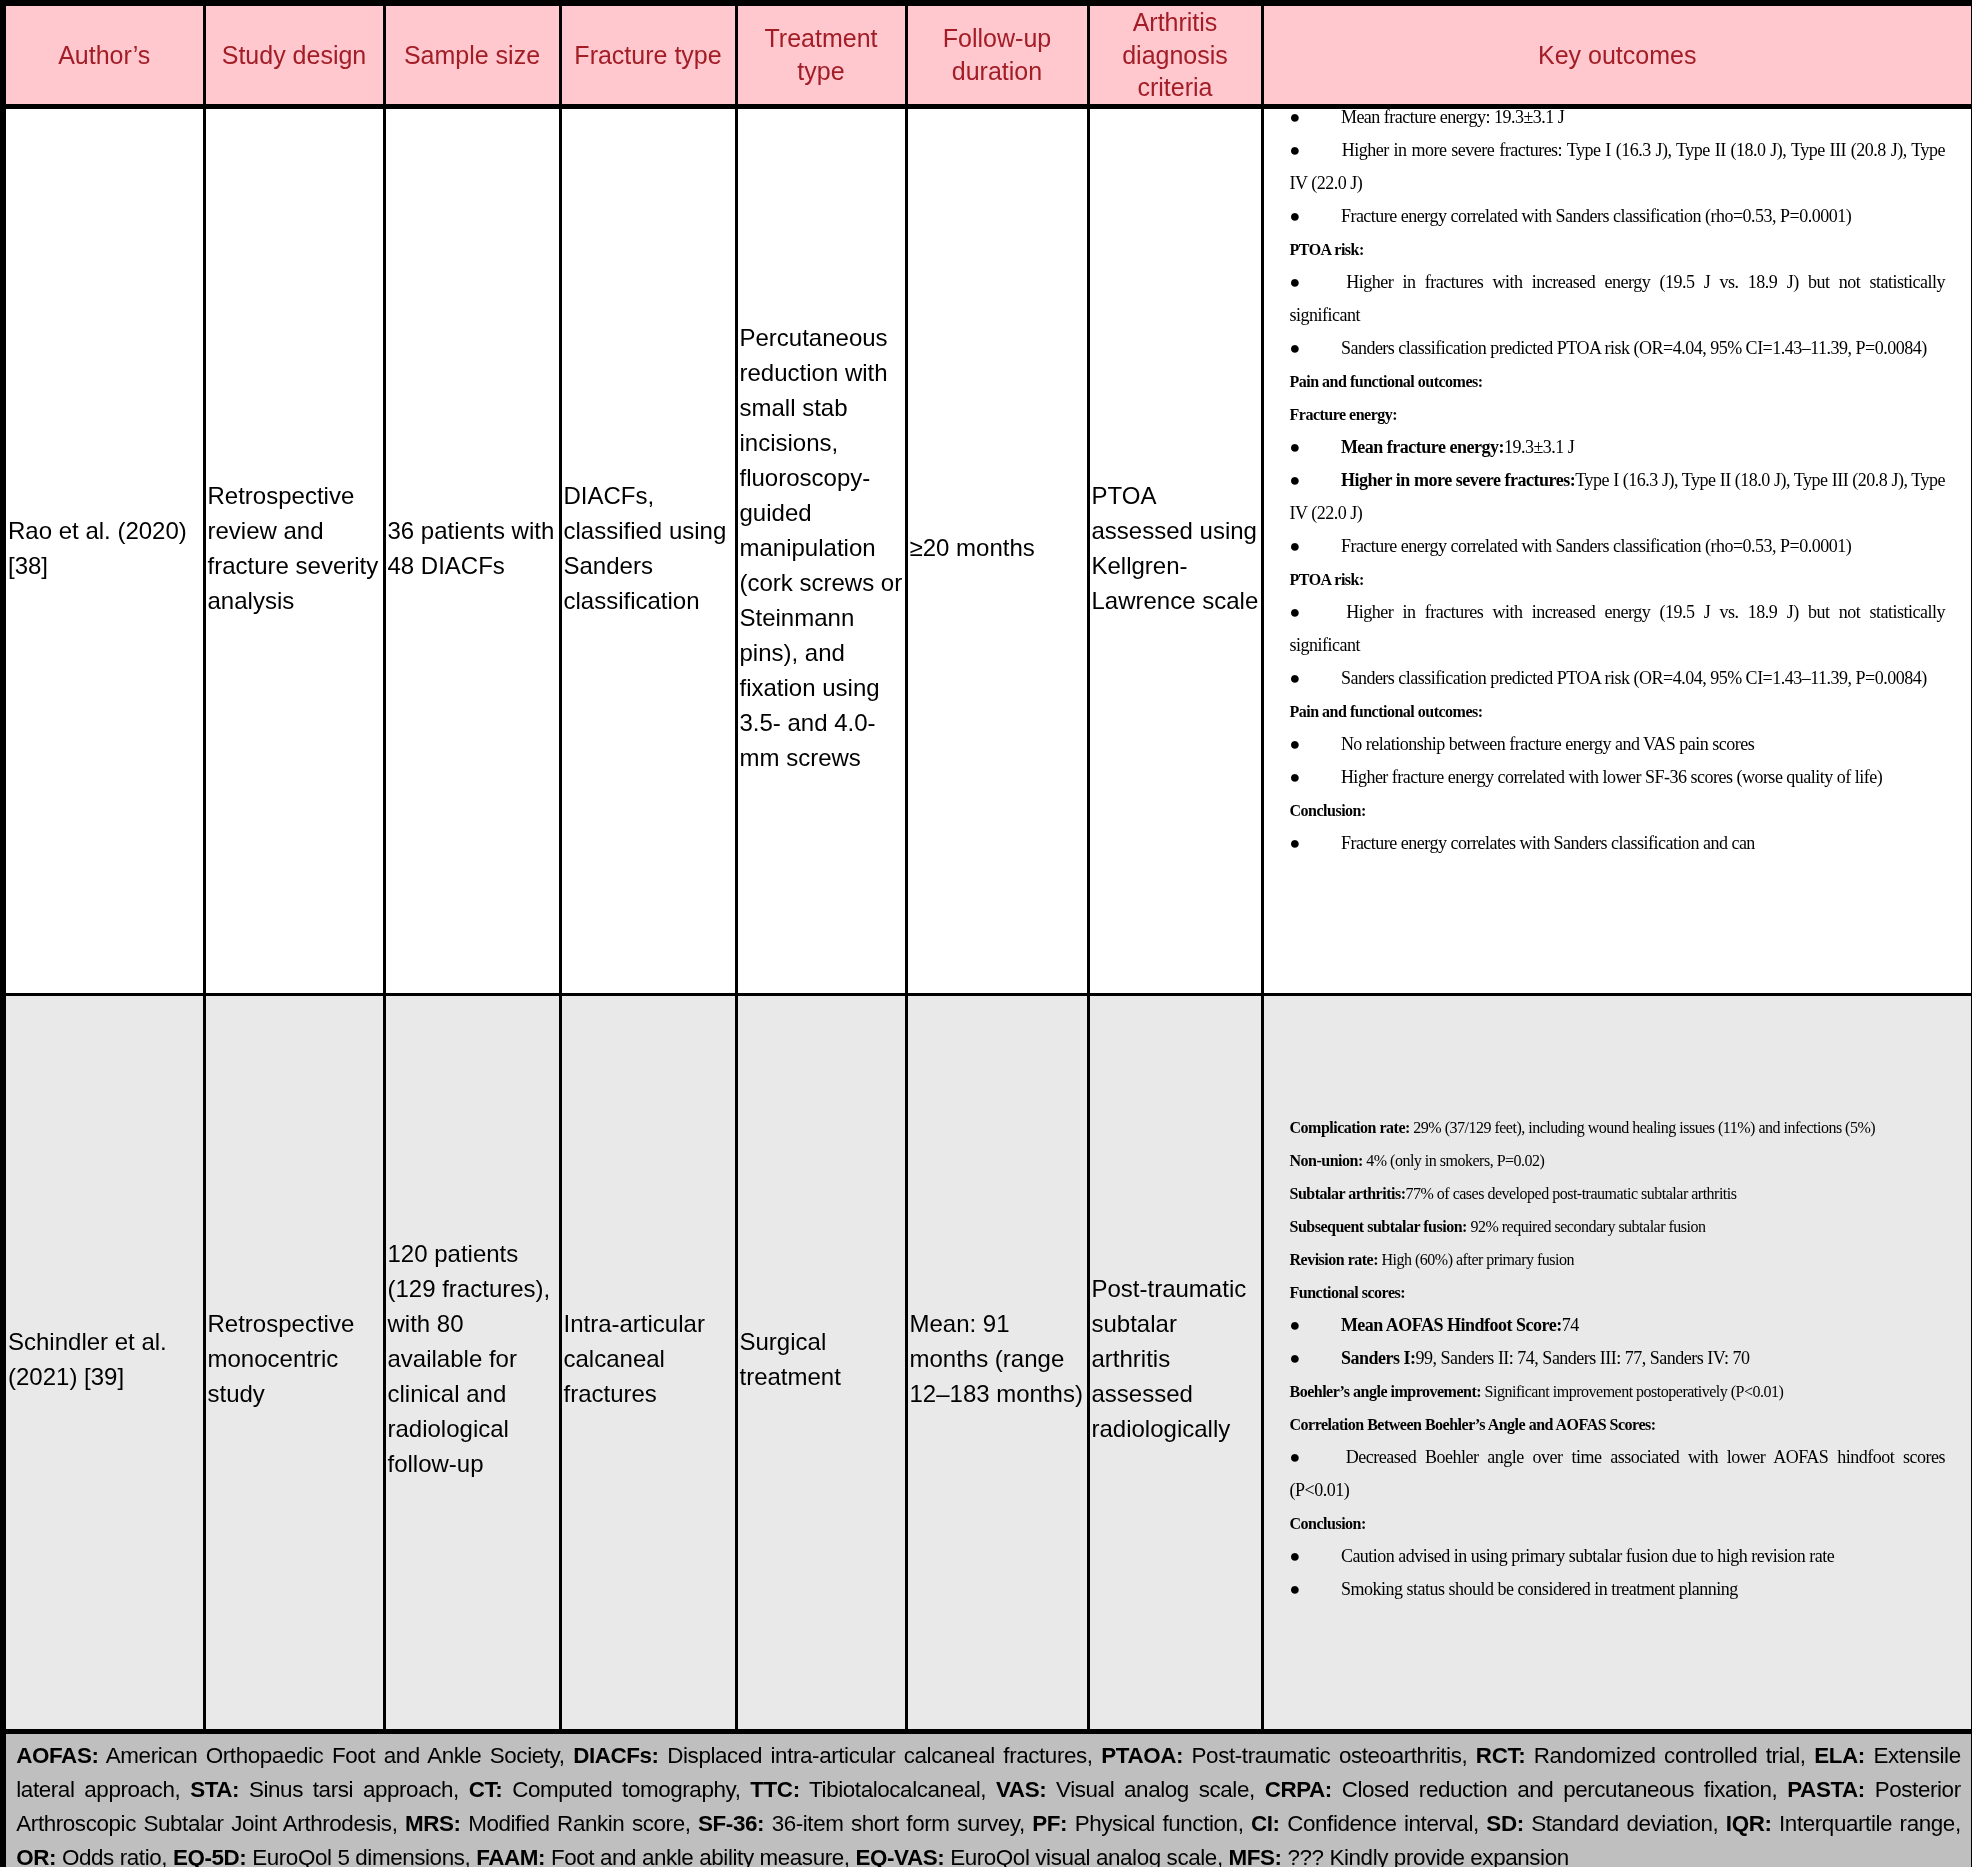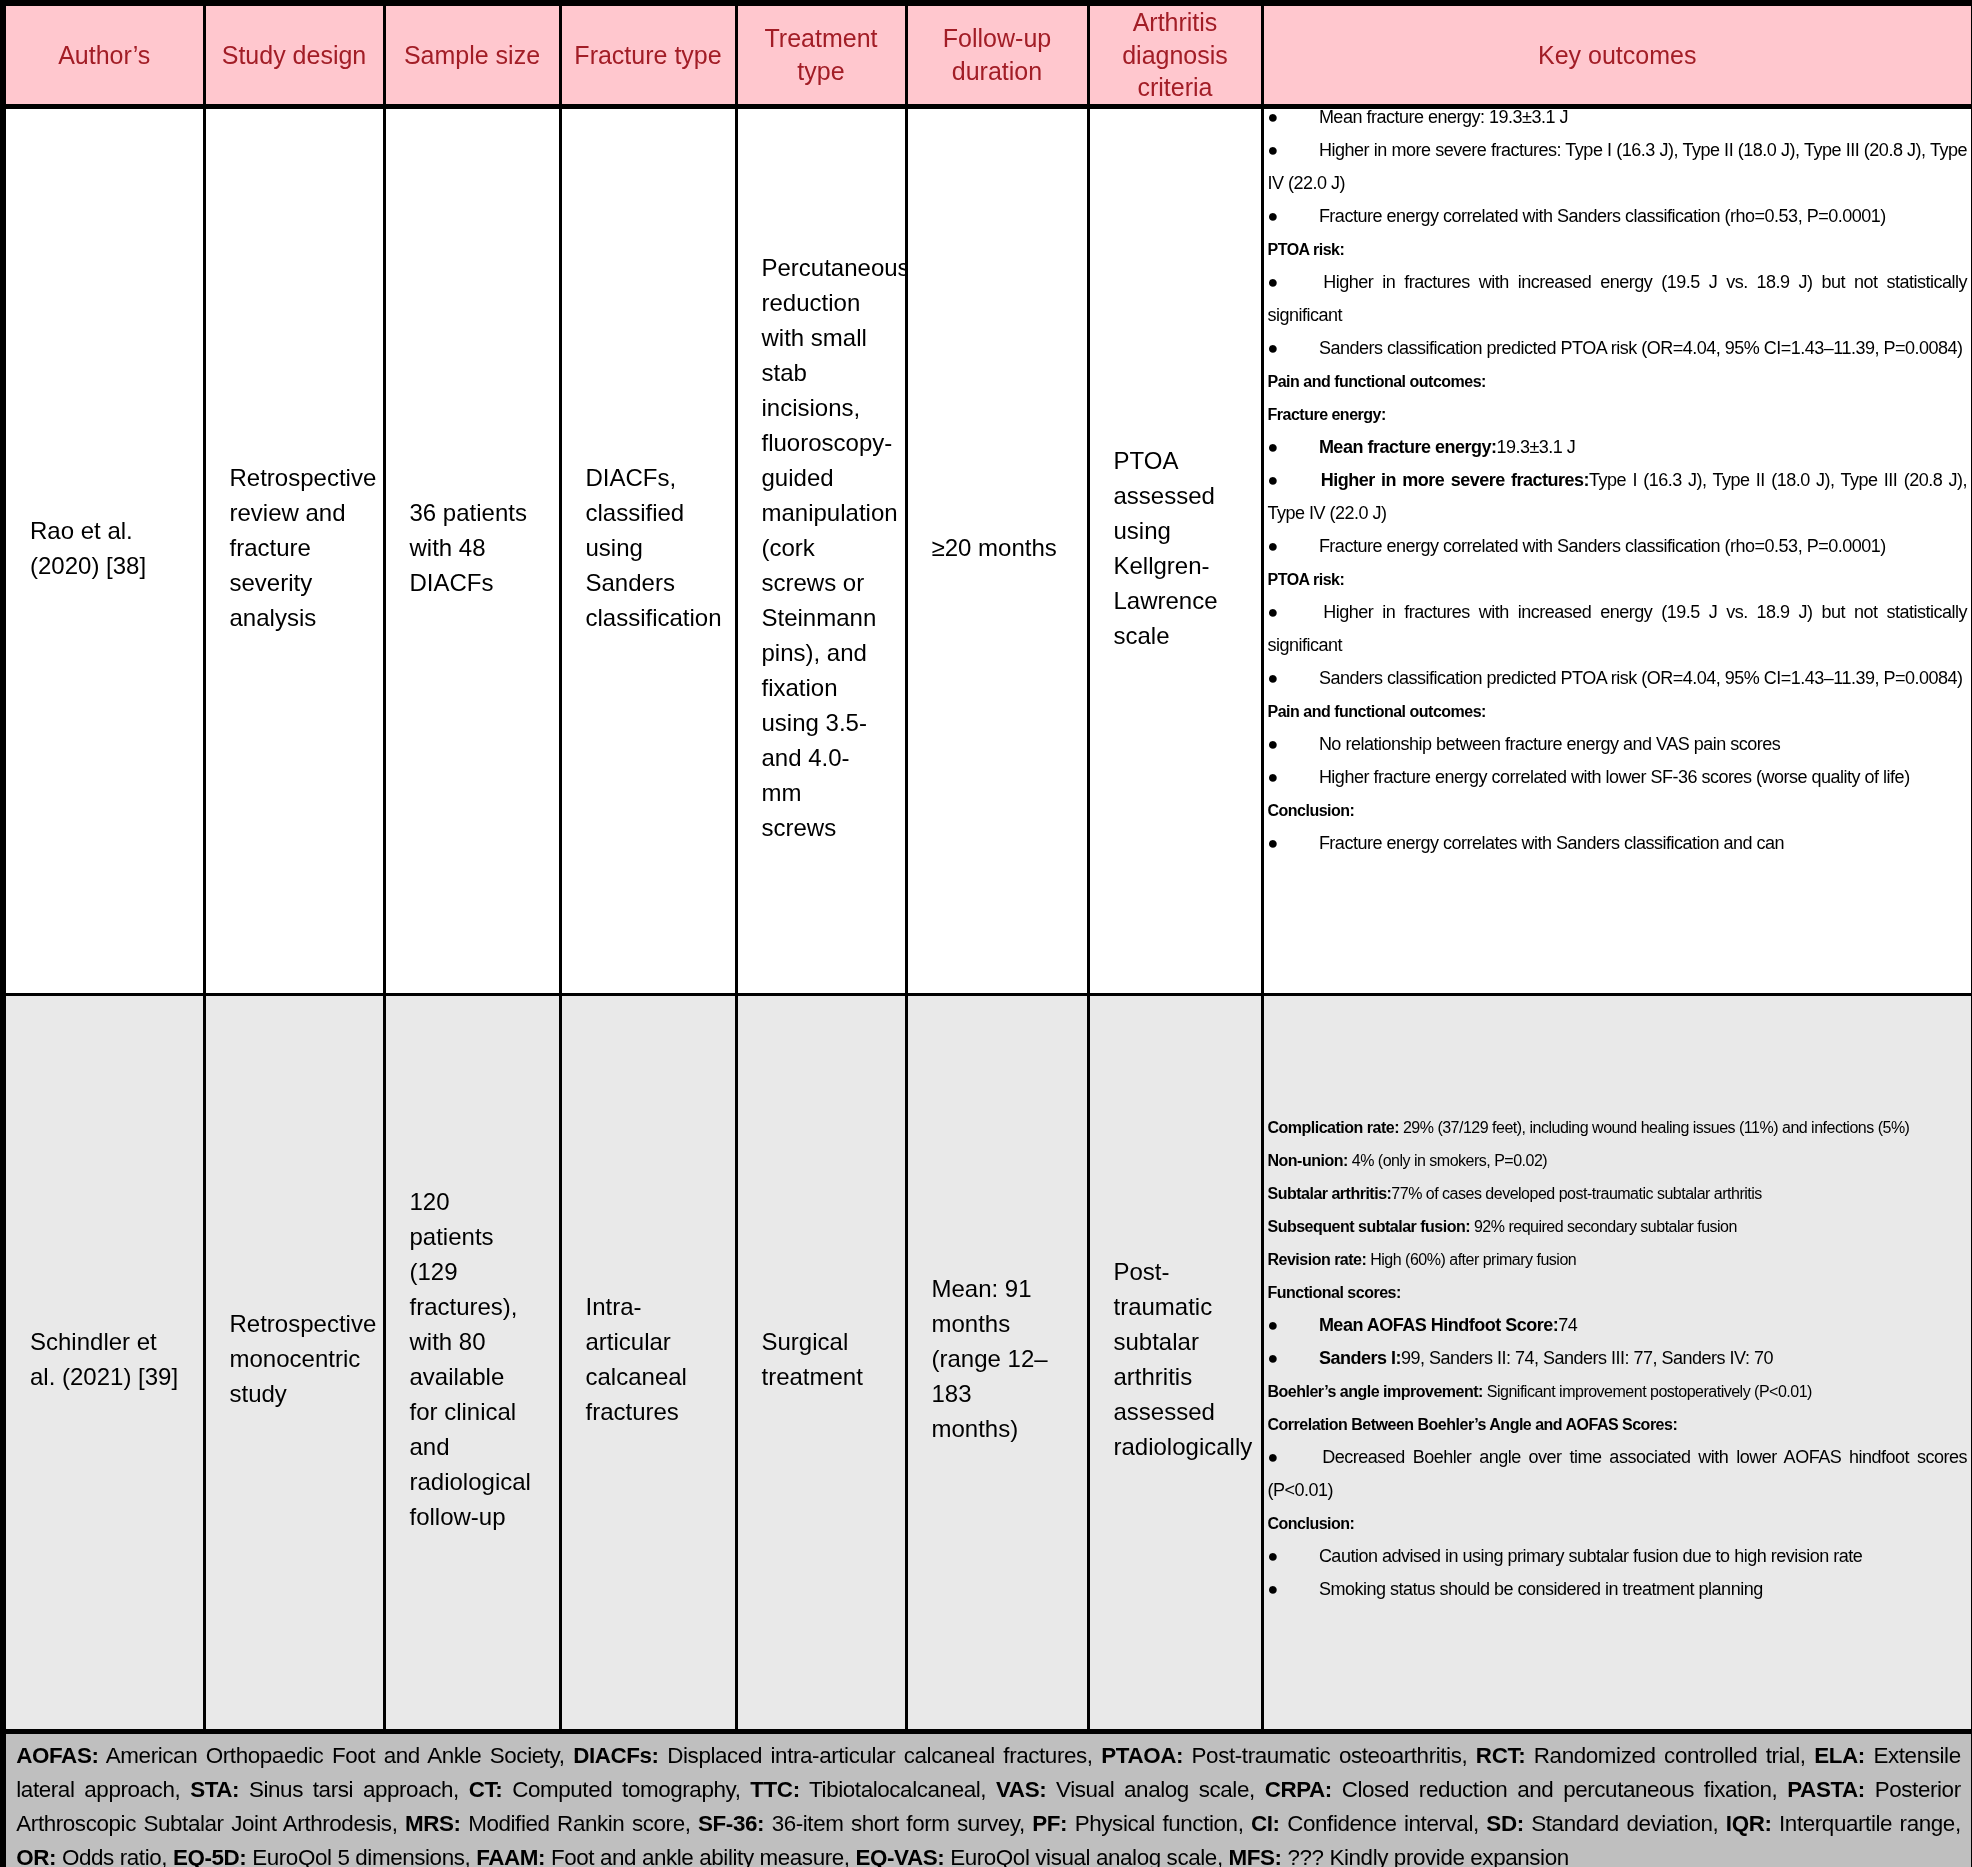--- a/index.html
+++ b/index.html
@@ -14,27 +14,27 @@
   th,td{border:3.4px solid #000;padding:0;vertical-align:top;overflow:hidden;}
   thead th{
     height:96px;background:#FFC7CE;color:#A21D26;
     font-size:25px;font-weight:normal;line-height:1.3;
     text-align:center;vertical-align:middle;border-bottom:5.2px solid #000;
   }
   tr.row0>td{height:884px;background:#ffffff;}
   tr.row1>td{height:733px;background:#E9E9E9;}
   .wrap{
     display:flex;flex-direction:column;justify-content:center;
-    overflow:hidden;padding:0 24px;
+    overflow:hidden;padding:0 2px;
   }
   tr.row0 .wrap{height:878px;}
   tr.row1 .wrap{height:726px;justify-content:center;}
   .ptext{font-size:24px;line-height:35px;}
   
-  td.ko .wrap{padding:0 4px;}
+  td.ko .wrap{padding:0 26px;font-family:Liberation Serif, serif;}
   tr.row0 td.ko .wrap{justify-content:flex-start;}
   tr.row0 td.ko .ko-inner{margin-top:-7.7px;}
   .ko-line{
     font-size:16px;line-height:33px;letter-spacing:-0.5px;
     text-align:justify;
   }
   .ko-line .b{font-weight:bold;}
   .bullet{font-size:18px;}
   .bgap{display:inline-block;width:41px;}
   

